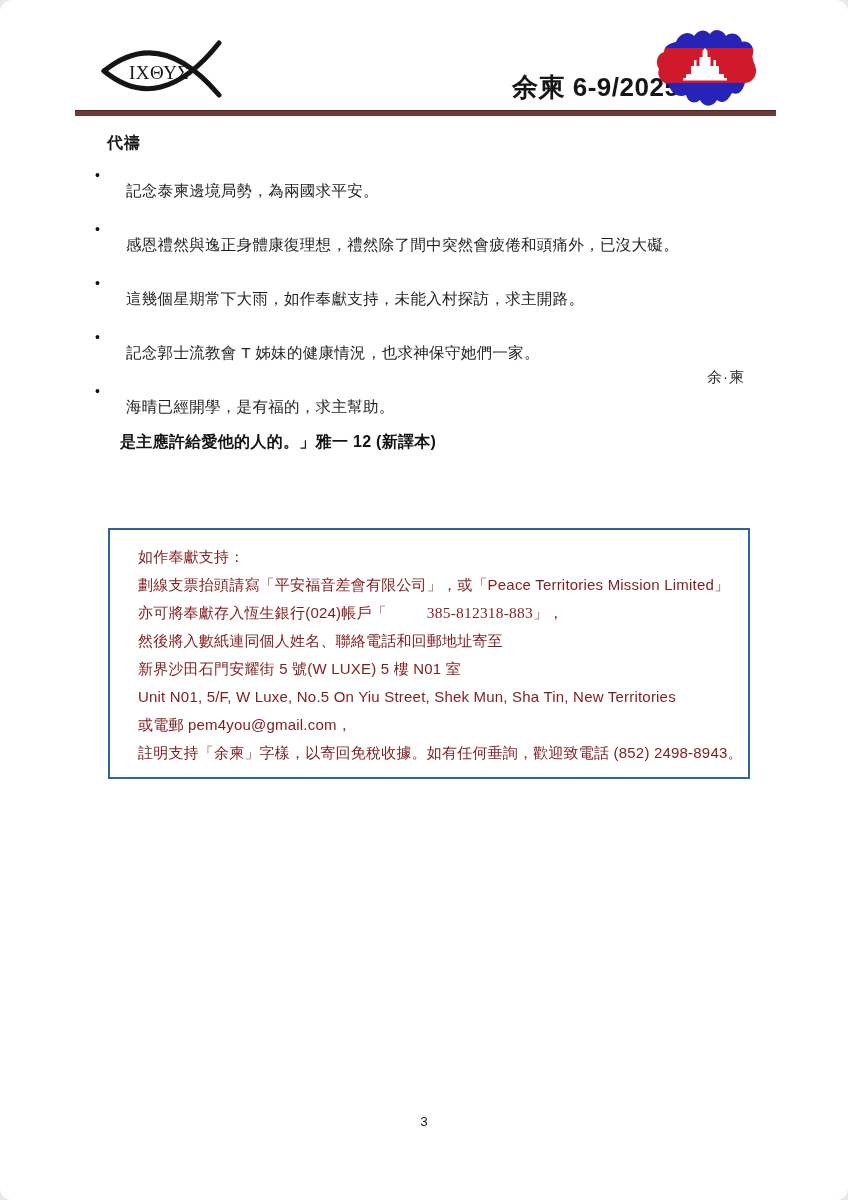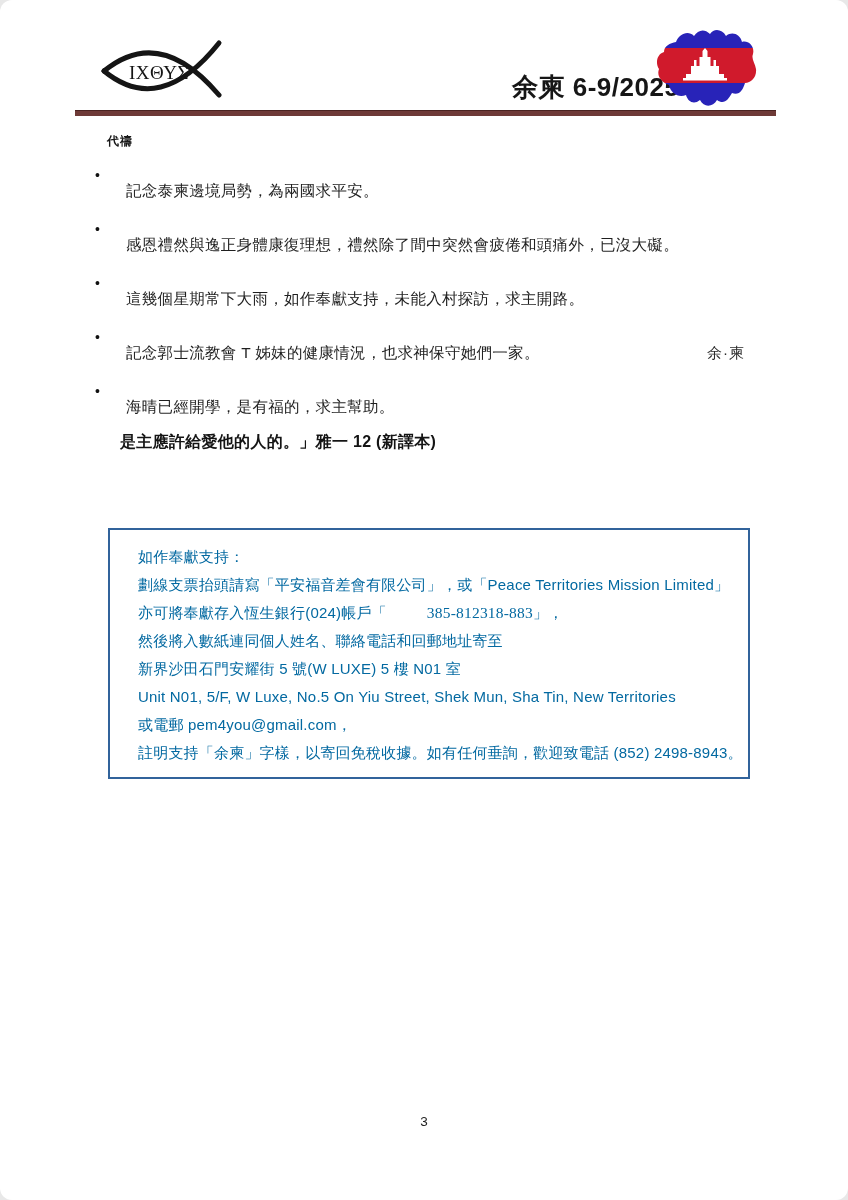--- a/index.html
+++ b/index.html
@@ -21,44 +21,44 @@
     white-space:nowrap;
   }
   .map-icon{position:absolute;left:652px;top:27px;width:108px;height:80px;}
   .header-rule{
     position:absolute;left:75px;top:110px;width:701px;height:5px;
     background:#6e3a37;border-top:1px solid #4a2321;
   }
   
   .prayer-heading{
     position:absolute;left:107px;top:133px;
-    font-size:12px;font-weight:bold;letter-spacing:1px;color:#181818;text-align:center;
+    font-size:16px;font-weight:bold;letter-spacing:1px;color:#181818;text-align:center;
   }
   .bullet-list{position:absolute;left:95px;top:164px;width:665px;}
   .bullet-row{display:flex;margin-bottom:16px;font-size:15.5px;line-height:22px;}
   .bullet-dot{flex:0 0 31px;font-size:14px;line-height:22px;color:#111;}
   .bullet-text{flex:1;letter-spacing:0.3px;margin-top:16px;}
   .signature{
-    position:absolute;left:0;top:344px;width:745px;
+    position:absolute;left:0;top:368px;width:745px;
     text-align:right;font-size:15px;color:#2a2a2a;letter-spacing:1px;
   }
   
   .verse{
     position:absolute;left:120px;top:426px;width:628px;
     font-size:16px;font-weight:bold;line-height:31px;color:#141414;
     letter-spacing:0.3px;
   }
   
   .donation-box{
     position:absolute;left:108px;top:528px;width:590px;
     border:2px solid #31639b;
     padding:13px 20px 10px 28px;
     background:#ffffff;
   }
-  .donation-line{font-size:15px;line-height:28px;white-space:nowrap;color:#0369a1;letter-spacing:0.2px;}
+  .donation-line{font-size:15px;line-height:28px;white-space:nowrap;color:#7f1d1d;letter-spacing:0.2px;}
   .serif{font-family:"Liberation Serif", serif;font-size:15.5px;margin-left:40px;}
   
   .page-number{
     position:absolute;left:0;top:1114px;width:100%;
     text-align:center;font-size:13.5px;color:#222;
   }
 </style>
 </head>
 <body>
 

